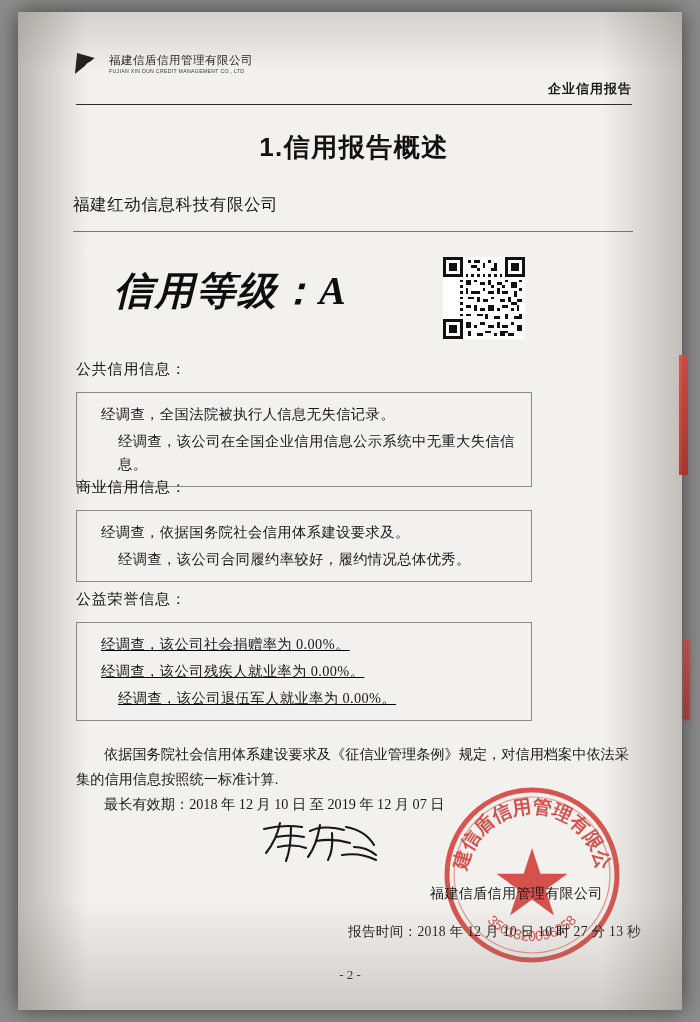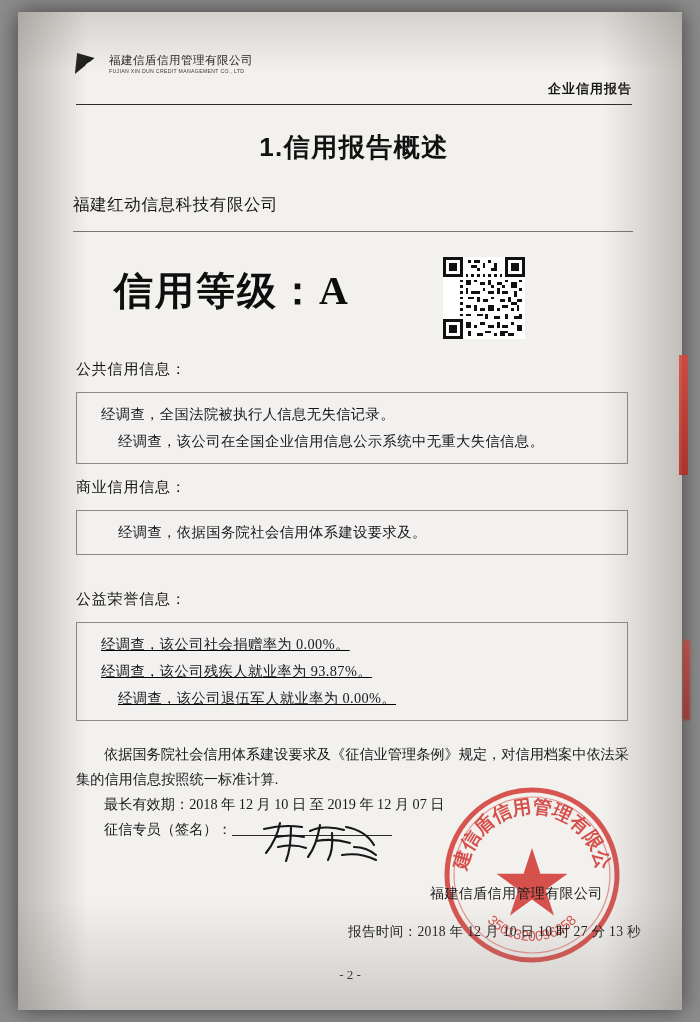--- a/index.html
+++ b/index.html
@@ -198,20 +198,21 @@
   
   .grade {
     position: absolute;
     left: 96px;
     top: 252px;
     font-family: "Liberation Serif", serif;
     font-weight: bold;
     font-size: 39px;
     letter-spacing: 2px;
     color: #0e0e0e;
+    font-style: italic;
   }
   .grade .letter {
     font-family: "Liberation Serif", serif;
     font-size: 40px;
   }
 
   
   .qr {
     position: absolute;
     left: 425px;
@@ -225,21 +226,21 @@
   .section-label {
     position: absolute;
     font-family: "Liberation Sans", sans-serif;
     font-size: 15px;
     letter-spacing: 0.8px;
     color: #141414;
   }
   .box {
     position: absolute;
     left: 58px;
-    width: 552px;
+    width: 456px;
     border: 1px solid #8a8a8a;
     box-sizing: border-box;
     padding: 10px 0 10px 24px;
     background: rgba(255,255,255,0.06);
   }
   .box p {
     margin: 0 0 4px 0;
     font-family: "Liberation Serif", serif;
     font-size: 14.3px;
     letter-spacing: 0.4px;
@@ -460,33 +461,33 @@
 
     <div class="section-label" style="left:58px; top:348px;">公共信用信息：</div>
     <div class="box" style="top:380px;">
       <p>经调查，全国法院被执行人信息无失信记录。</p>
       <p>经调查，该公司在全国企业信用信息公示系统中无重大失信信息。</p>
     </div>
 
     <div class="section-label" style="left:58px; top:466px;">商业信用信息：</div>
     <div class="box" style="top:498px;">
       <p>经调查，依据国务院社会信用体系建设要求及。</p>
+      <p>经调查，该公司合同履约率较好，履约情况总体优秀。</p>
     </div>
 
     <div class="section-label" style="left:58px; top:578px;">公益荣誉信息：</div>
     <div class="box" style="top:610px;text-decoration:underline;">
       <p>经调查，该公司社会捐赠率为 0.00%。</p>
-      <p>经调查，该公司残疾人就业率为 93.87%。</p>
+      <p>经调查，该公司残疾人就业率为 0.00%。</p>
       <p>经调查，该公司退伍军人就业率为 0.00%。</p>
     </div>
 
     <div class="footnote">
       <span class="indent">依据国务院社会信用体系建设要求及《征信业管理条例》规定，对信用档案中依法采集的信用信息按照统一标准计算.</span>
       <span class="valid-line">最长有效期：2018 年 12 月 10 日 至 2019 年 12 月 07 日</span>
-      <span class="sign-line"><span>征信专员（签名）：</span><span class="sign-underline"></span></span>
     </div>
 
     <svg class="signature" viewBox="0 0 125 50">
       <g fill="none" stroke="#16171a" stroke-width="2.1" stroke-linecap="round">
         <path d="M6,12 C18,9 30,8 44,10"></path>
         <path d="M22,6 C20,16 16,26 8,36"></path>
         <path d="M18,20 C28,18 38,18 46,20"></path>
         <path d="M20,30 C30,28 40,28 48,31"></path>
         <path d="M33,10 C33,22 32,34 28,44"></path>
         <path d="M52,14 C60,10 74,9 86,13"></path>

